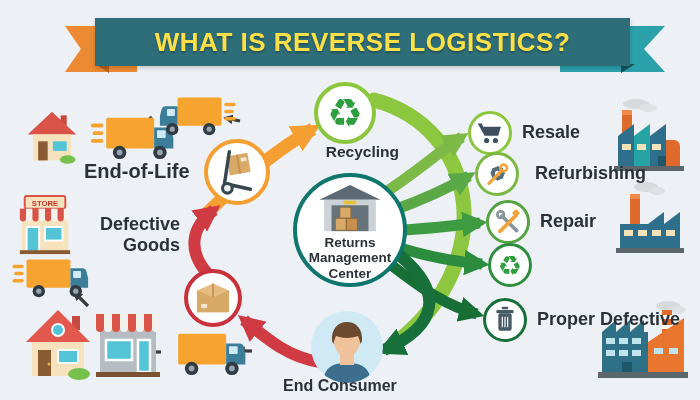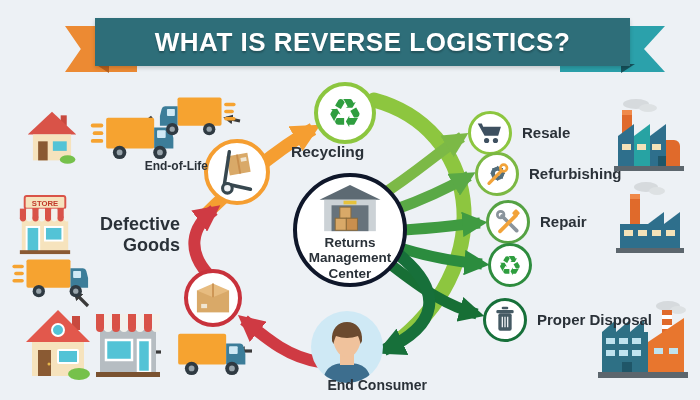--- a/index.html
+++ b/index.html
@@ -15,49 +15,49 @@
     clip-path:polygon(0 0,100% 0,100% 100%,0 100%,22% 50%);}
   .ribbon-right{left:560px;top:26px;width:105px;height:46px;background:#2ba1ab;
     clip-path:polygon(0 0,100% 0,80% 50%,100% 100%,0 100%);}
   .fold-left{left:95px;top:64px;width:14px;height:9px;background:#b8601d;
     clip-path:polygon(0 0,100% 0,100% 100%);}
   .fold-right{left:621px;top:64px;width:14px;height:9px;background:#16525c;
     clip-path:polygon(0 0,100% 0,0 100%);}
   .banner{left:95px;top:18px;width:535px;height:48px;background:#2e6e79;
     display:flex;align-items:center;justify-content:center;
     box-shadow:0 2px 4px rgba(0,0,0,.18);}
-  .banner .t{color:#ffffff;font-size:26px;font-weight:800;letter-spacing:.5px;
+  .banner .t{color:#fde047;font-size:26px;font-weight:800;letter-spacing:.5px;
     text-shadow:0 2px 2px rgba(0,0,0,.25);white-space:nowrap;}
   
   .circle{border-radius:50%;background:#fff;display:flex;align-items:center;justify-content:center;box-sizing:border-box;z-index:3;}
   .dolly-c{left:204px;top:139px;width:66px;height:66px;border:4px solid #f59e31;}
   .recycle-c{left:314px;top:82px;width:62px;height:62px;border:4px solid #8cc63f;}
   .box-c{left:184px;top:269px;width:58px;height:58px;border:4px solid #c8323c;}
-  .center-c{left:293px;top:173px;width:114px;height:114px;border:4px solid #0f172a;
+  .center-c{left:293px;top:173px;width:114px;height:114px;border:4px solid #0f766e;
     flex-direction:column;padding-top:6px;}
   .avatar-c{left:311px;top:311px;width:72px;height:72px;background:#cfe9f5;overflow:hidden;border:none;}
   .glyph-recycle{font-family:"DejaVu Sans",sans-serif;color:#2f9e3f;font-weight:700;font-size:40px;line-height:1;}
   
   .lbl{font-weight:700;line-height:1.15;z-index:4;}
-  .lbl-eol{left:84px;top:160px;width:124px;font-size:12px;text-align:right;}
+  .lbl-eol{left:84px;top:160px;width:124px;font-size:20px;text-align:left;}
   .lbl-def{left:96px;top:214px;width:84px;font-size:18px;text-align:right;}
   .lbl-pr{left:246px;top:272px;width:80px;font-size:14.5px;}
-  .lbl-rec{left:291px;top:143px;width:108px;font-size:15.5px;text-align:left;}
-  .lbl-ec{left:299px;top:377px;width:128px;font-size:14px;text-align:right;}
+  .lbl-rec{left:291px;top:143px;width:108px;font-size:15.5px;text-align:right;}
+  .lbl-ec{left:283px;top:377px;width:128px;font-size:16px;text-align:left;}
   .lbl-center{width:92px;font-size:13.5px;text-align:center;margin-top:2px;}
   
   .outcome{display:flex;align-items:center;z-index:4;}
   .ocircle{width:44px;height:44px;border-radius:50%;background:#fff;box-sizing:border-box;
     display:flex;align-items:center;justify-content:center;flex:0 0 auto;}
   .o1 .ocircle{border:3px solid #8cc63f;}
   .o2 .ocircle{border:3px solid #7bb843;}
   .o3 .ocircle{border:3px solid #55a243;}
   .o4 .ocircle{border:3px solid #2e8c3e;}
   .o5 .ocircle{border:3px solid #17703a;}
-  .olabel{margin-left:10px;font-weight:700;font-size:15px;line-height:1.1;}
+  .olabel{margin-left:10px;font-weight:700;font-size:18px;line-height:1.1;}
   .o4 .olabel{width:142px;}
   .glyph-recycle-sm{font-family:"DejaVu Sans",sans-serif;color:#2f9e3f;font-weight:700;font-size:27px;line-height:1;}
   
   svg.arrows{position:absolute;left:0;top:0;z-index:1;}
   .icon{z-index:2;}
 </style>
 </head>
 <body>
 
 <div class="stage">
@@ -261,21 +261,21 @@
     <div class="ocircle">
       <svg width="30" height="28" viewBox="0 0 44 40">
         <path d="M4 6 h6 l2 5 h26 l-4 13 H14 Z" fill="#3e5060"></path>
         <circle cx="17" cy="31" r="3.8" fill="#3e5060"></circle>
           <circle cx="30" cy="31" r="3.8" fill="#3e5060"></circle>
       </svg>
     </div>
     <div class="olabel">Resale</div>
   </div>
 
-  <div class="abs outcome o2" style="left:475px;top:152px;">
+  <div class="abs outcome o2" style="left:475px;top:152px;gap:6px;">
     <div class="ocircle">
       <svg width="32" height="32" viewBox="0 0 48 48">
         <g fill="#546e7a">
           <rect x="17" y="15" width="16" height="16" transform="rotate(45 25 23)"></rect>
           <rect x="17" y="15" width="16" height="16"></rect>
           <circle cx="25" cy="23" r="10"></circle>
         </g>
         <circle cx="25" cy="23" r="4" fill="#fff"></circle>
         <line x1="12" y1="38" x2="31" y2="19" stroke="#f2a33a" stroke-width="5" stroke-linecap="round"></line>
         <circle cx="34" cy="15" r="5" fill="none" stroke="#f2a33a" stroke-width="4"></circle>
@@ -308,21 +308,21 @@
         <rect x="12" y="14" width="20" height="26" rx="3" fill="#455a64"></rect>
         <rect x="9" y="9" width="26" height="5" rx="2" fill="#455a64"></rect>
         <rect x="17" y="4" width="10" height="4" rx="2" fill="#455a64"></rect>
         <g stroke="#eef1f4" stroke-width="2">
             <line x1="18" y1="19" x2="18" y2="35"></line>
             <line x1="22" y1="19" x2="22" y2="35"></line>
             <line x1="26" y1="19" x2="26" y2="35"></line>
           </g>
       </svg>
     </div>
-    <div class="olabel">Proper Disposal</div>
+    <div class="olabel">Proper Defective</div>
   </div>
 
   <div class="abs icon" style="left:606px;top:96px;">
     <svg width="84" height="78" viewBox="0 0 84 78">
       <ellipse cx="30" cy="8" rx="13" ry="5" fill="#d6dadd"></ellipse>
         <ellipse cx="42" cy="12" rx="9" ry="4" fill="#dde1e3"></ellipse>
       <rect x="16" y="14" width="10" height="30" fill="#e06a2b"></rect>
         <rect x="16" y="14" width="10" height="5" fill="#f08a4a"></rect>
       <polygon points="12,40 28,28 28,40" fill="#2e6f8c"></polygon>
         <polygon points="28,40 44,28 44,40" fill="#27a3a3"></polygon>

